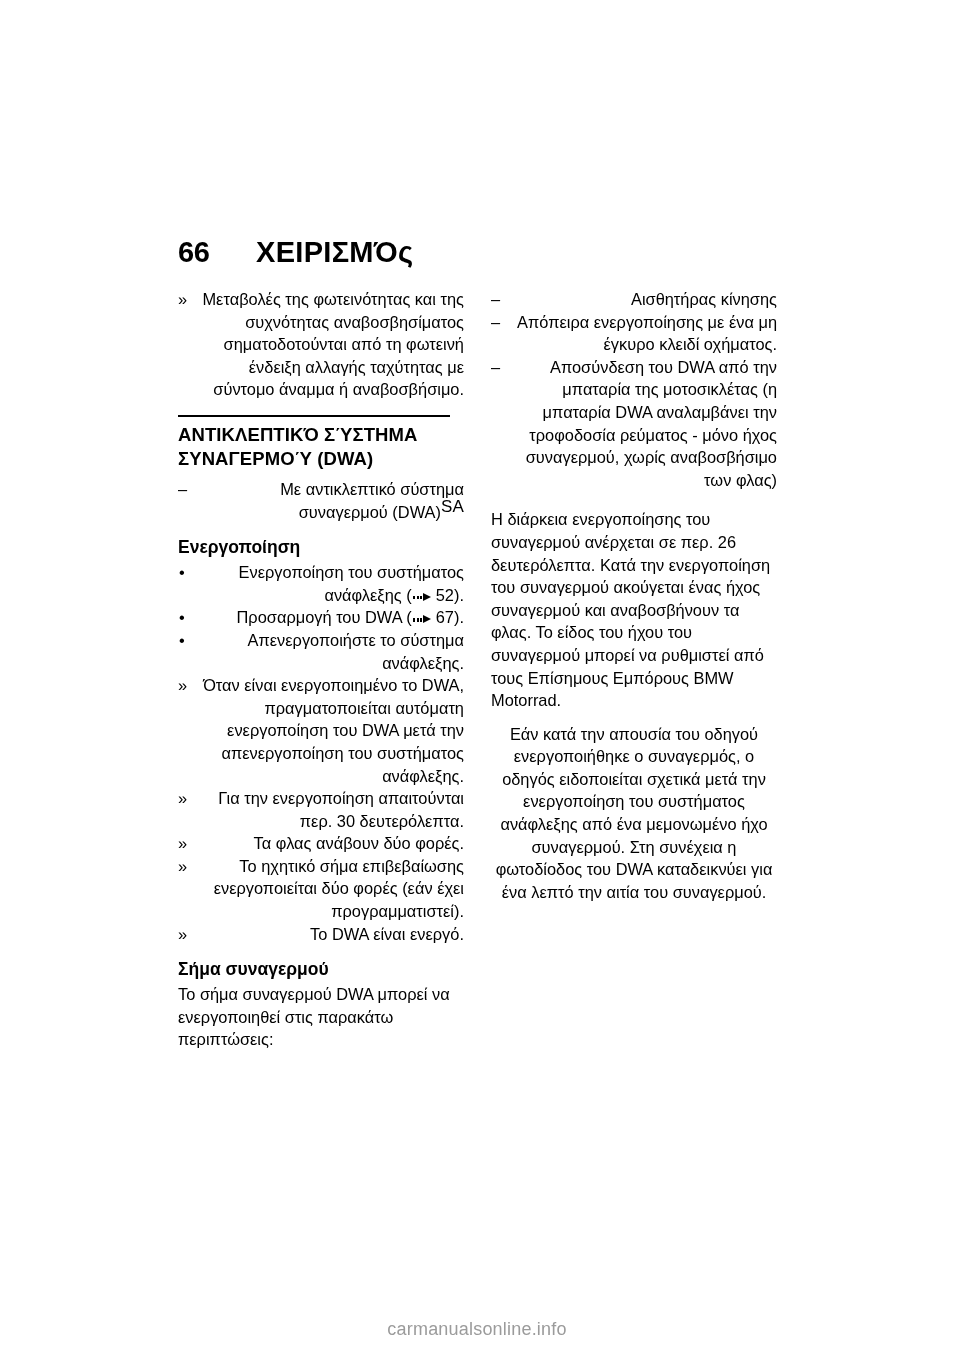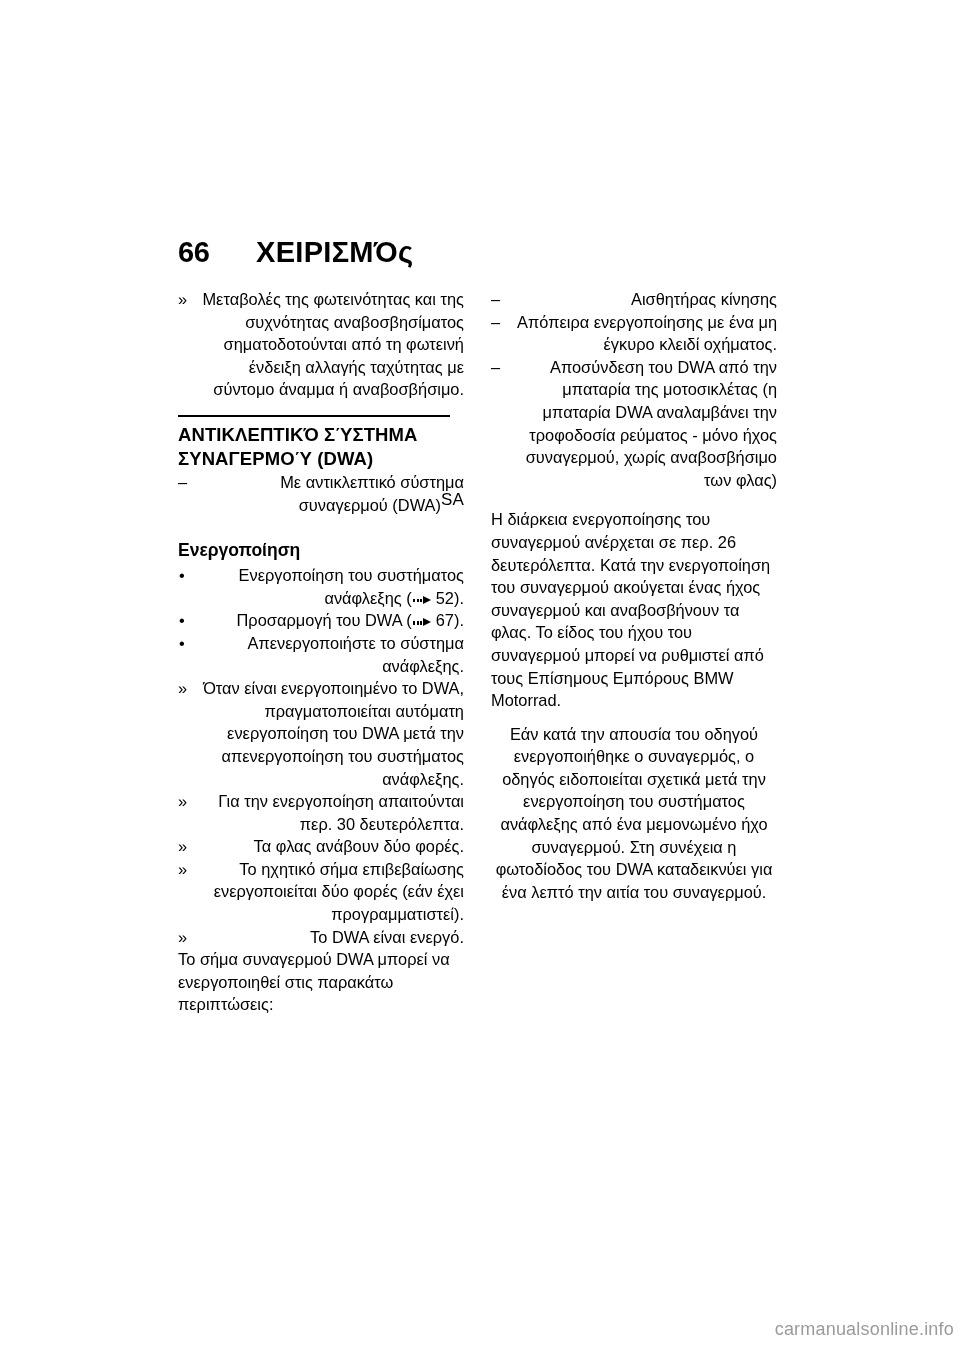--- a/index.html
+++ b/index.html
@@ -97,26 +97,27 @@
   .section-rule {
     border-top: 2.2px solid #000;
     width: 272px;
     margin: 14px 0 6px 0;
   }
   .section-heading {
     font-size: 18.5px;
     line-height: 24px;
     font-weight: bold;
     letter-spacing: 0.1px;
+    margin-bottom: 7px;
   }
   .sub-heading {
     font-size: 17.5px;
     line-height: 24px;
     font-weight: bold;
-    margin: 22px 0 2px 0;
+    margin: 12px 0 2px 0;
   }
 
   .para {
     margin: 0 0 0 0;
   }
   .para + .para { margin-top: 11px; text-align: center; }
   .gap-md { height: 17px; }
 
   sup.sa {
     font-size: 17px;
@@ -155,21 +156,21 @@
     border-bottom: 4.6px solid transparent;
     border-left: 8px solid #000;
   }
 
   
   .watermark {
     position: absolute;
     left: 0;
     top: 1319px;
     width: 960px;
-    text-align: right;
+    text-align: center;
     padding-right: 6px;
     box-sizing: border-box;
     font-size: 18px;
     letter-spacing: 0.2px;
     color: #9b9b9b;
   }
 </style>
 </head>
 <body>
 
@@ -235,20 +236,21 @@
         <div class="li">
           <span class="marker guillemet">»</span>
           <span class="li-text">Το ηχητικό σήμα επιβεβαίωσης ενεργοποιείται δύο φορές (εάν έχει προγραμματιστεί).</span>
         </div>
         <div class="li">
           <span class="marker guillemet">»</span>
           <span class="li-text">Το DWA είναι ενεργό.</span>
         </div>
       </div>
 
+      <div class="sub-heading">Σήμα συναγερμού</div>
 
       <div class="para">Το σήμα συναγερμού DWA μπορεί να ενεργοποιηθεί στις παρακάτω περιπτώσεις:</div>
 
     </div>
 
     <div class="col">
 
       <div class="list">
         <div class="li">
           <span class="marker dash">–</span>

